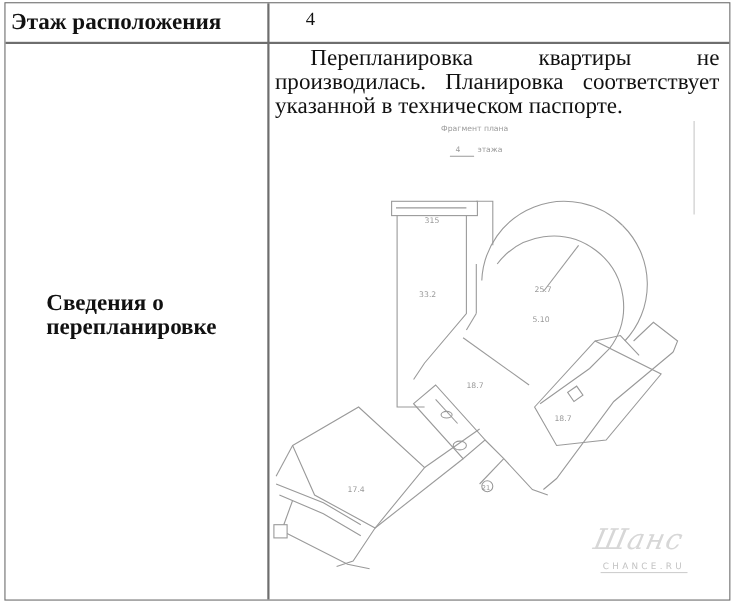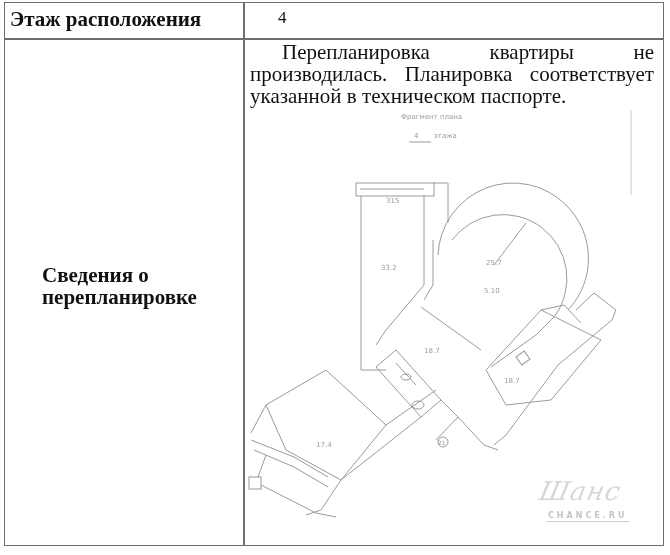--- a/index.html
+++ b/index.html
@@ -15,21 +15,21 @@
   .val-floor { position:absolute; left:278px; top:8px; font-size:17px; }
   .para { position:absolute; left:250px; top:41px; width:404px; font-size:21px; line-height:22px;
           text-align:justify; text-indent:32px; }
   .plan { position:absolute; left:236px; top:105px; width:408px; height:438px; }
   .plan svg { width:100%; height:100%; }
   .ptxt { font-family:"DejaVu Sans", sans-serif; fill:#9a9a9a; }
   .wm { position:absolute; left:540px; top:478px; width:110px; height:50px; }
   .wm-script { font-family:"DejaVu Serif", serif; font-style:italic; font-size:26px; color:#d7d7d7;
                letter-spacing:1px; line-height:26px; transform:skewX(-12deg); }
   .wm-brand { font-family:"DejaVu Sans", sans-serif; font-size:8px; color:#c4c4c4; letter-spacing:3px;
-              border-bottom:1px solid #cfcfcf; display:inline-block; padding:0 2px 1px; margin-left:6px;font-weight:bold; }
+              border-bottom:1px solid #cfcfcf; display:inline-block; padding:0 2px 1px; margin-left:6px; }
 </style>
 </head>
 <body>
 
 <div class="tbl">
   <div class="vline"></div>
   <div class="hline"></div>
 </div>
 
 <div class="lbl lbl-floor">Этаж расположения</div>

